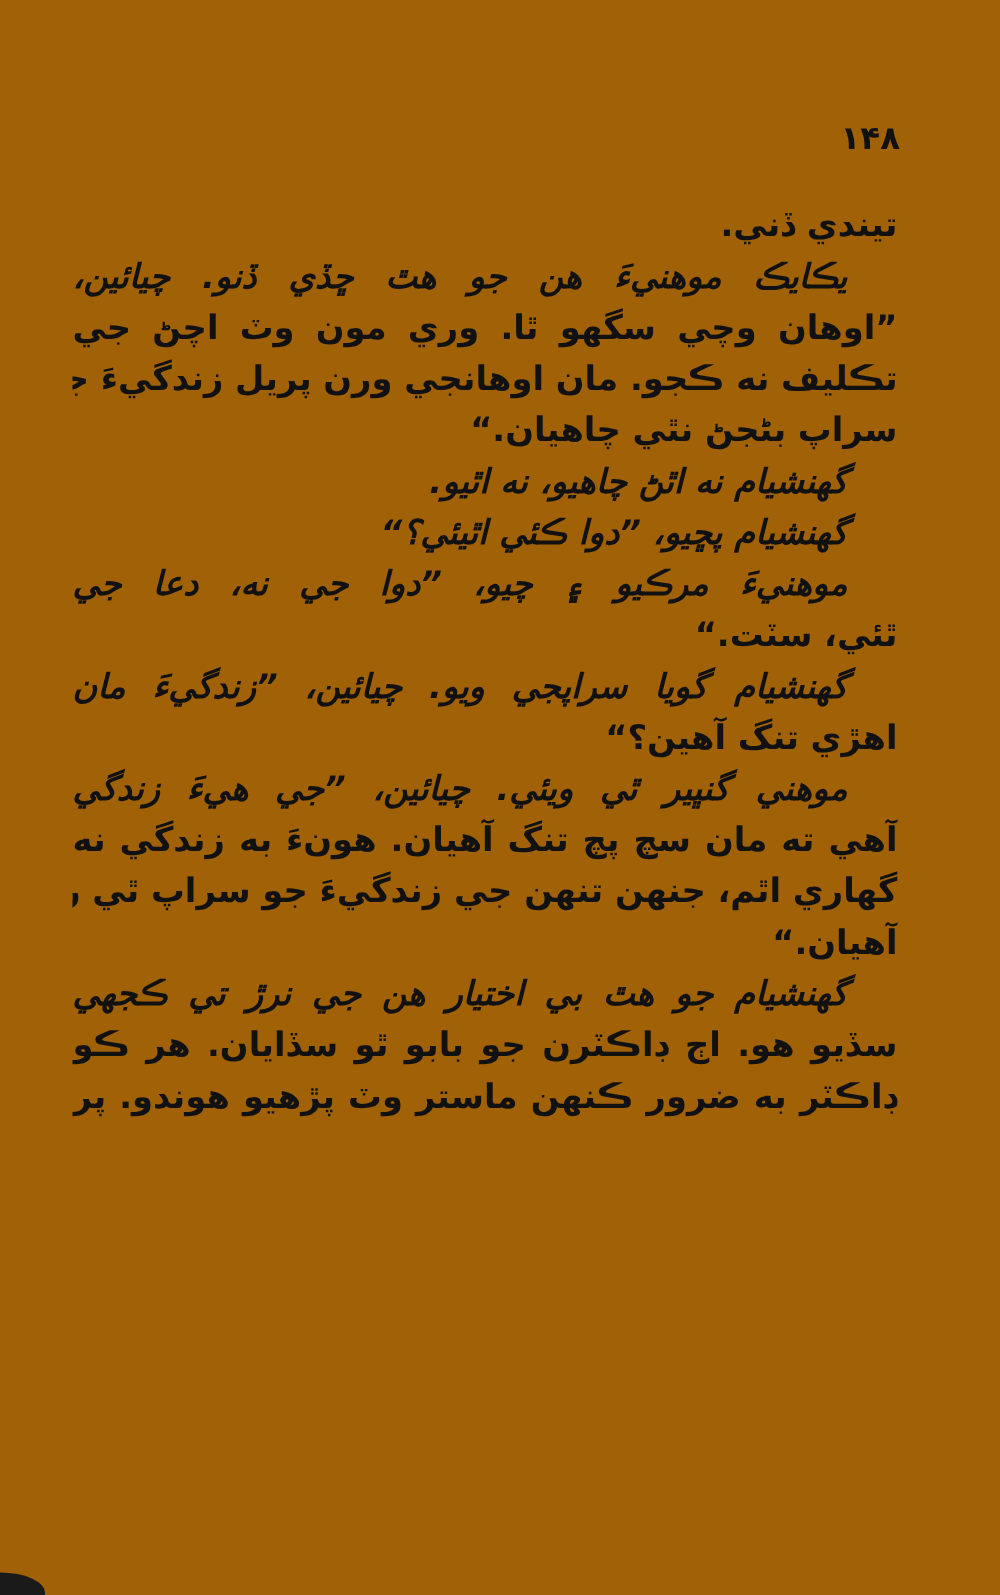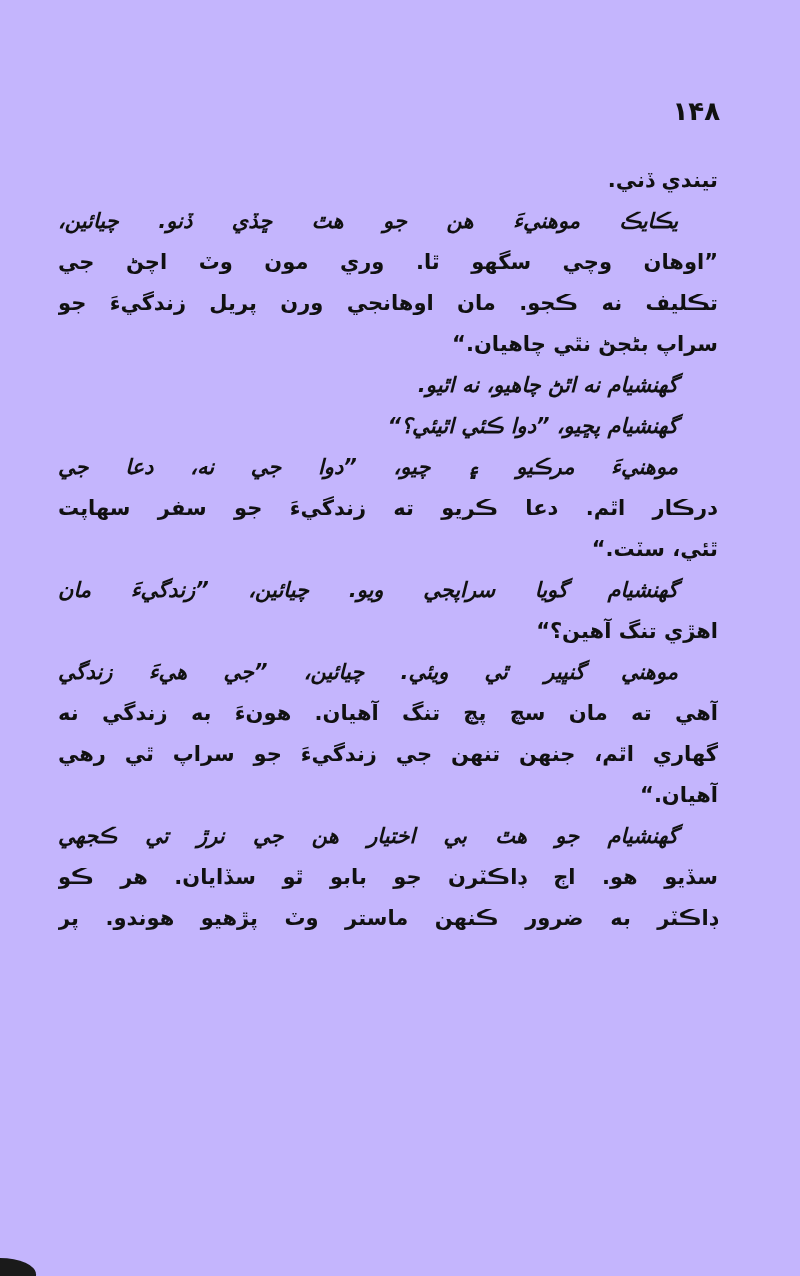--- a/index.html
+++ b/index.html
@@ -12,39 +12,39 @@
       height: 1276px;
       position: relative;
       overflow: hidden;
       font-family: "DejaVu Sans", sans-serif;
       color: #111111;
     }
     .page {
       position: absolute;
       left: 0; top: 0;
       width: 800px; height: 1276px;
-      background: #c4b5fd;
+      background: #a16207;
     }
     .page-number {
       position: absolute;
       top: 96px;
       right: 80px;
       font-size: 26px;
       direction: rtl;
       letter-spacing: 1px;
       font-weight: bold;
     }
     .text-block {
       position: absolute;
       top: 160px;
       left: 58px;
       width: 660px;
       direction: rtl;
       text-align: justify;
-      font-size: 21px;
+      font-size: 27px;
       line-height: 41px;
       font-weight: bold;
     }
     .line {
       display: block;
       height: 41px;
       white-space: nowrap;
       overflow: hidden;
       text-align: right;
     }
@@ -74,21 +74,20 @@
 
   <div class="text-block">
     <span class="line">تيندي ڏني.</span>
     <span class="line justify indent">يڪايڪ موهنيءَ هن جو هٿ ڇڏي ڏنو. چيائين،</span>
     <span class="line justify">”اوهان وچي سگهو ٿا. وري مون وٽ اچڻ جي</span>
     <span class="line justify">تڪليف نه ڪجو. مان اوهانجي ورن پريل زندگيءَ جو</span>
     <span class="line">سراپ بڻجڻ نٿي چاهيان.“</span>
     <span class="line indent">گهنشيام نه اٿڻ چاهيو، نه اٿيو.</span>
     <span class="line indent">گهنشيام پڇيو، ”دوا ڪئي اٿيئي؟“</span>
     <span class="line justify indent">موهنيءَ مرڪيو ۽ چيو، ”دوا جي نه، دعا جي</span>
-    <span class="line justify">درڪار اٿم. دعا ڪريو ته زندگيءَ جو سفر سهاپت</span>
     <span class="line">ٿئي، سٽت.“</span>
     <span class="line justify indent">گهنشيام گويا سراپجي ويو. چيائين، ”زندگيءَ مان</span>
     <span class="line">اهڙي تنگ آهين؟“</span>
     <span class="line justify indent">موهني گنڀير ٿي ويئي. چيائين، ”جي هيءَ زندگي</span>
     <span class="line justify">آهي ته مان سچ پچ تنگ آهيان. هونءَ به زندگي نه</span>
     <span class="line justify">گهاري اٿم، جنهن تنهن جي زندگيءَ جو سراپ ٿي رهي</span>
     <span class="line">آهيان.“</span>
     <span class="line justify indent">گهنشيام جو هٿ بي اختيار هن جي نرڙ تي ڪجهي</span>
     <span class="line justify">سڏيو هو. اڄ ڊاڪٽرن جو بابو ٿو سڏايان. هر ڪو</span>
     <span class="line justify">ڊاڪٽر به ضرور ڪنهن ماستر وٽ پڙهيو هوندو. پر</span>

